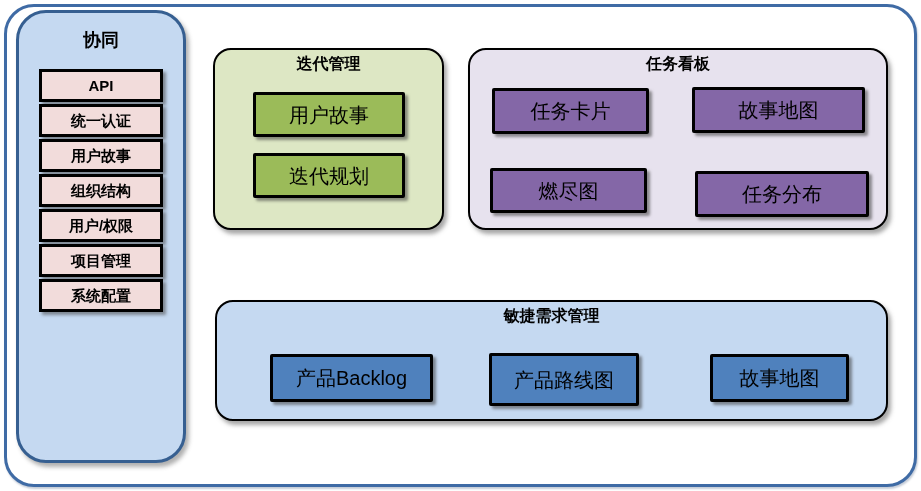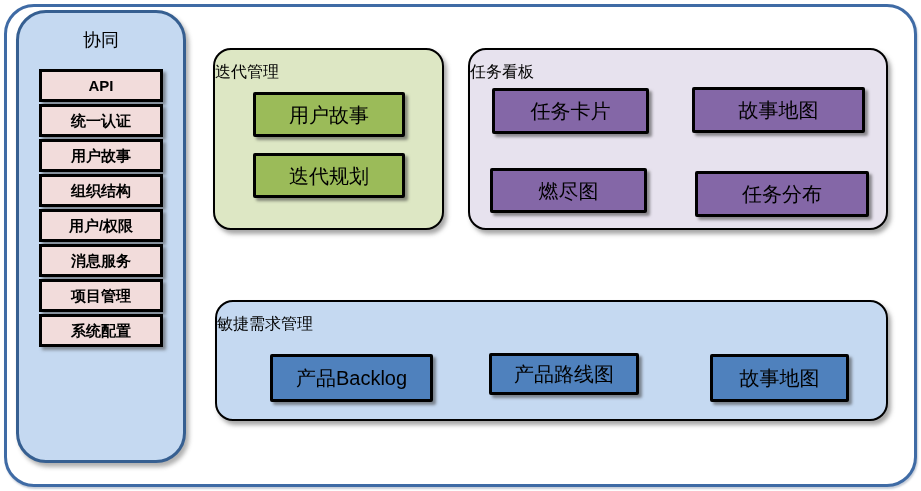--- a/index.html
+++ b/index.html
@@ -16,40 +16,40 @@
     box-shadow:1px 2px 2px rgba(90,110,140,0.35);
   }
 
   
   .sidebar {
     position:absolute; left:16px; top:10px; width:170px; height:453px;
     background:#c5d9f1; border:3px solid #365f91; border-radius:30px;
     box-shadow:3px 4px 4px rgba(80,80,80,0.45);
   }
   .sidebar-title {
-    text-align:center; margin-top:15px; font-size:18px; font-weight:normal;
+    text-align:center; margin-top:15px; font-size:18px; font-weight:bold;
   }
   .sidebar-items {
     position:absolute; top:56px; left:0; right:0;
     display:flex; flex-direction:column; align-items:center; gap:2px;
   }
   .pink-item {
     width:124px; height:33px; background:#f2dcdb; border:3px solid #000;
     box-shadow:3px 3px 3px rgba(70,70,70,0.55);
     display:flex; align-items:center; justify-content:center;
     font-weight:bold; font-size:15px; line-height:1;
   }
 
   
   .group {
     position:absolute; border:2px solid #000; border-radius:18px;
     box-shadow:3px 4px 4px rgba(80,80,80,0.5);
   }
   .group-title {
-    text-align:left; font-weight:normal; font-size:16px; margin-top:12px;
+    text-align:center; font-weight:bold; font-size:16px; margin-top:4px;
   }
   #group-iteration { left:213px; top:48px; width:231px; height:182px; background:#dde7c4; }
   #group-kanban    { left:468px; top:48px; width:420px; height:182px; background:#e7e2ee; }
   #group-agile     { left:215px; top:300px; width:673px; height:121px; background:#c5d9f1; }
 
   
   .btn {
     position:absolute; border:3px solid #000; border-radius:2px;
     box-shadow:3px 3px 3px rgba(60,60,60,0.55);
     display:flex; align-items:center; justify-content:center;
@@ -62,39 +62,38 @@
   
   #btn-user-story        { left:38px;  top:42px;  width:152px; height:45px; }
   #btn-iteration-plan    { left:38px;  top:103px; width:152px; height:45px; }
   
   #btn-task-card         { left:22px;  top:38px;  width:157px; height:46px; }
   #btn-custom-status     { left:222px; top:37px;  width:173px; height:46px; }
   #btn-burndown          { left:20px;  top:118px; width:157px; height:45px; }
   #btn-task-distribution { left:225px; top:121px; width:174px; height:46px; }
   
   #btn-product-backlog   { left:53px;  top:52px;  width:163px; height:48px; }
-  #btn-product-roadmap   { left:272px; top:51px;  width:150px; height:42px; }
+  #btn-product-roadmap   { left:272px; top:51px;  width:150px; height:53px; }
   #btn-story-map         { left:493px; top:52px;  width:139px; height:48px; }
 </style>
 </head>
 <body>
 
 <div id="canvas">
 
   <div class="frame"></div>
 
   <div class="sidebar">
     <div class="sidebar-title">协同</div>
     <div class="sidebar-items">
       <div class="pink-item">API</div>
       <div class="pink-item">统一认证</div>
       <div class="pink-item">用户故事</div>
       <div class="pink-item">组织结构</div>
       <div class="pink-item">用户/权限</div>
-      <div class="pink-item">消息服务</div>
       <div class="pink-item">项目管理</div>
       <div class="pink-item">系统配置</div>
     </div>
   </div>
 
   <div class="group" id="group-iteration">
     <div class="group-title">迭代管理</div>
     <div class="btn btn-green" id="btn-user-story">用户故事</div>
     <div class="btn btn-green" id="btn-iteration-plan">迭代规划</div>
   </div>

